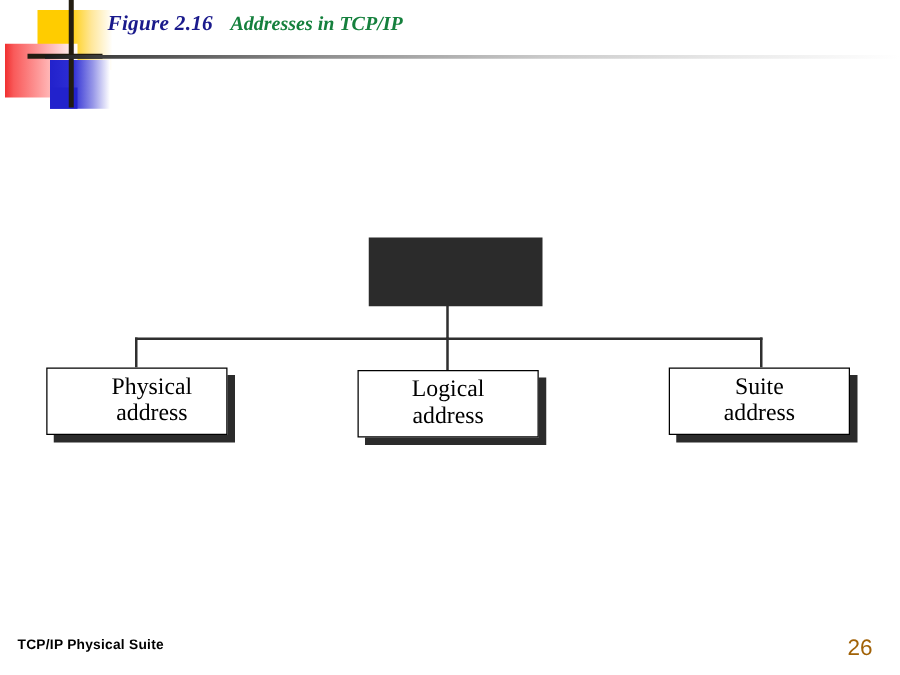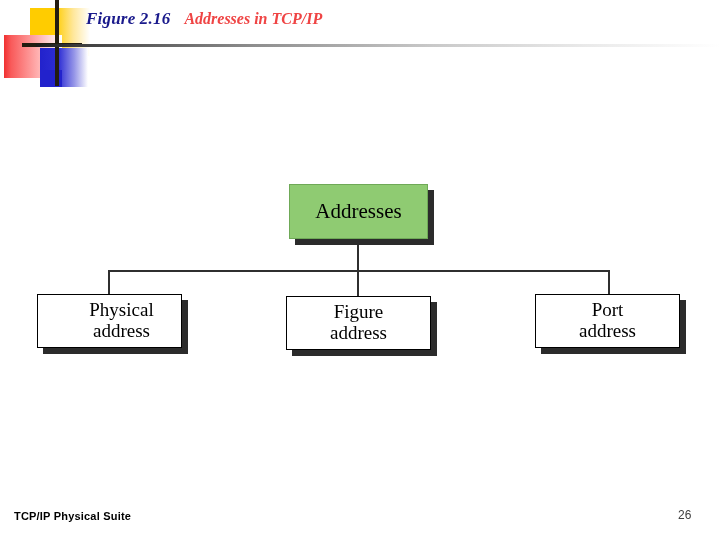--- a/index.html
+++ b/index.html
@@ -91,21 +91,21 @@
     white-space: nowrap;
   }
   #figure-label {
     color: #1A1A8C;
     font-weight: bold;
     font-size: 17px;
     letter-spacing: 0.2px;
     font-style: italic;
   }
   #figure-caption {
-    color: #ef4444;
+    color: #15803d;
     font-weight: bold;
     font-style: italic;
     font-size: 16px;
     margin-left: 14px;
   }
 
   
   #diagram {
     position: absolute;
     left: 0;
@@ -185,22 +185,22 @@
     font-weight: bold;
     font-size: 11px;
     color: #000000;
     letter-spacing: 0.2px;
   }
   #footer-page {
     position: absolute;
     left: 678px;
     top: 508px;
     font-family: "Liberation Sans", sans-serif;
-    font-size: 12px;
-    color: #404040;
+    font-size: 18px;
+    color: #a16207;
   }
 </style>
 </head>
 <body>
 
 <div id="header-decoration">
   <div id="deco-yellow-square"></div>
   <div id="deco-red-square"></div>
   <div id="deco-blue-square"></div>
   <div id="deco-blue-foot"></div>
@@ -216,44 +216,41 @@
 
 <div id="diagram">
 
   <div class="conn" id="conn-trunk"></div>
   <div class="conn" id="conn-bus"></div>
   <div class="conn" id="conn-drop-left"></div>
   <div class="conn" id="conn-drop-mid"></div>
   <div class="conn" id="conn-drop-right"></div>
 
   <div class="node-shadow" id="shadow-addresses"></div>
-  <div class="node" id="node-addresses">
-    <span>Addresses</span>
-  </div>
 
   <div class="node-shadow leaf-shadow" id="shadow-physical"></div>
   <div class="node leaf" id="node-physical">
     <span>
       <span>Physical</span><br>
       <span>address</span>
     </span>
   </div>
 
   <div class="node-shadow leaf-shadow" id="shadow-logical"></div>
   <div class="node leaf" id="node-logical">
     <span>
-      <span>Figure</span><br>
+      <span>Logical</span><br>
       <span>address</span>
     </span>
   </div>
 
   <div class="node-shadow leaf-shadow" id="shadow-port"></div>
   <div class="node leaf" id="node-port">
     <span>
-      <span>Port</span><br>
+      <span>Suite</span><br>
       <span>address</span>
     </span>
   </div>
 
 </div>
 
 <div id="footer-text">TCP/IP Physical Suite</div>
 <div id="footer-page">26</div>
 
 </body></html>

